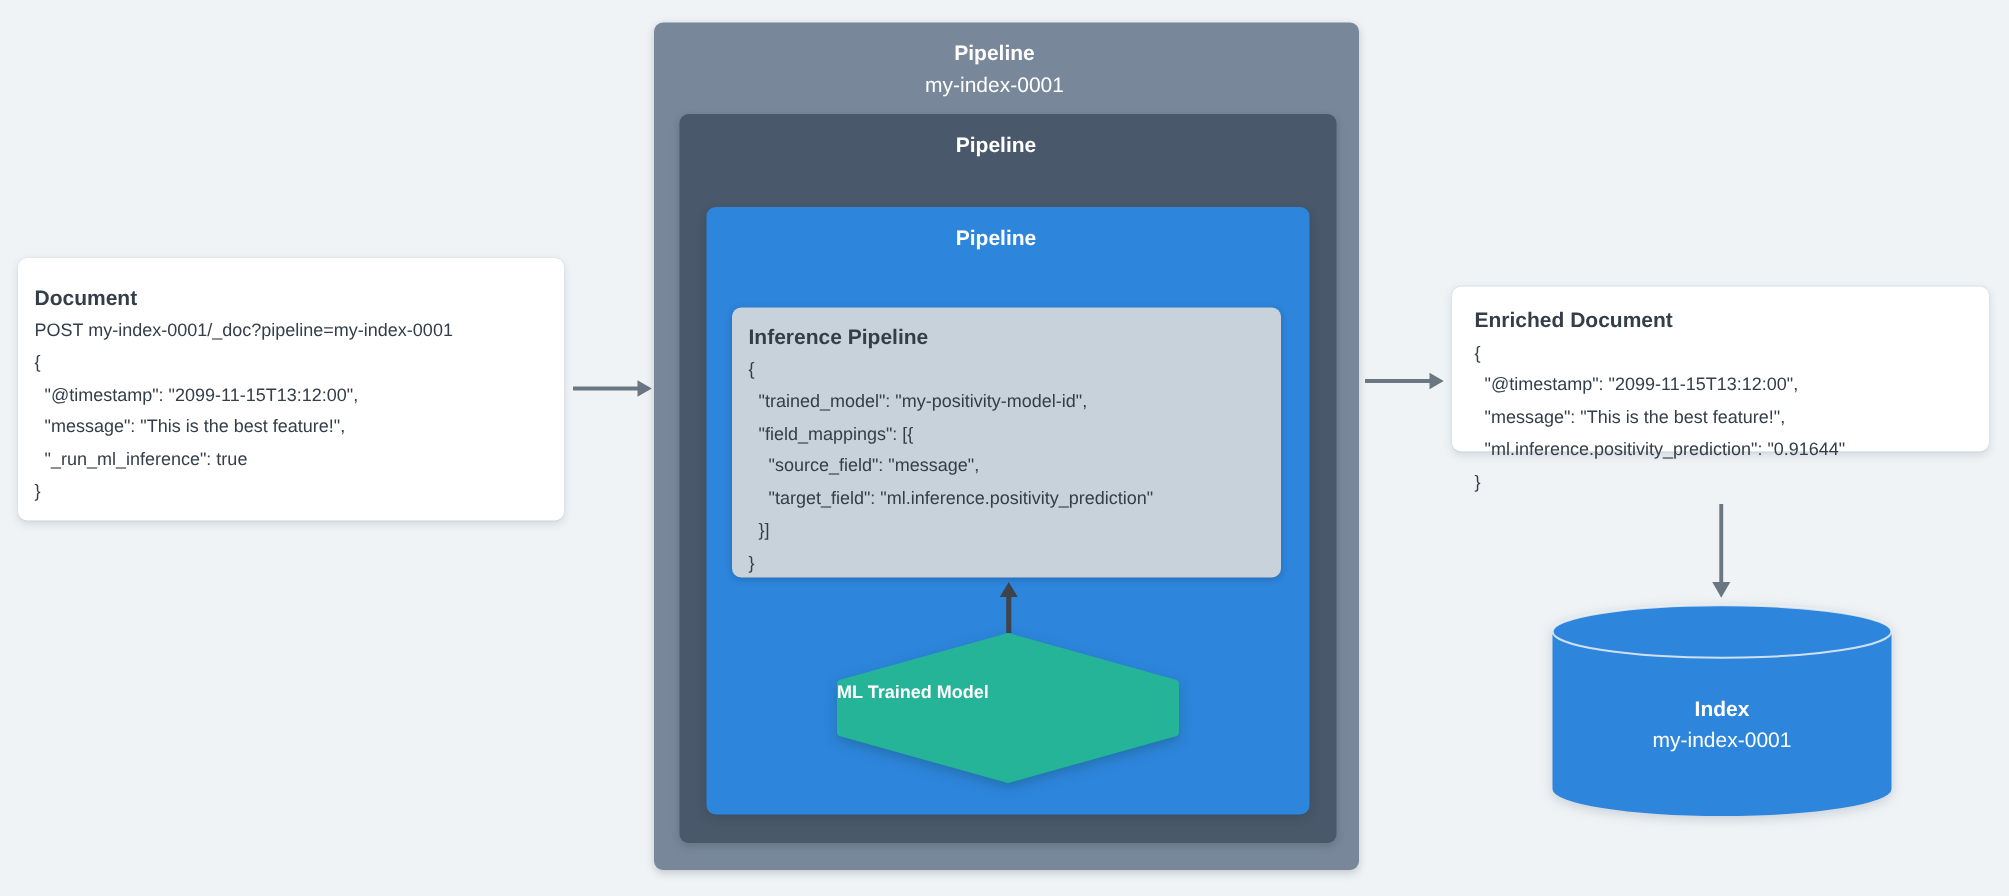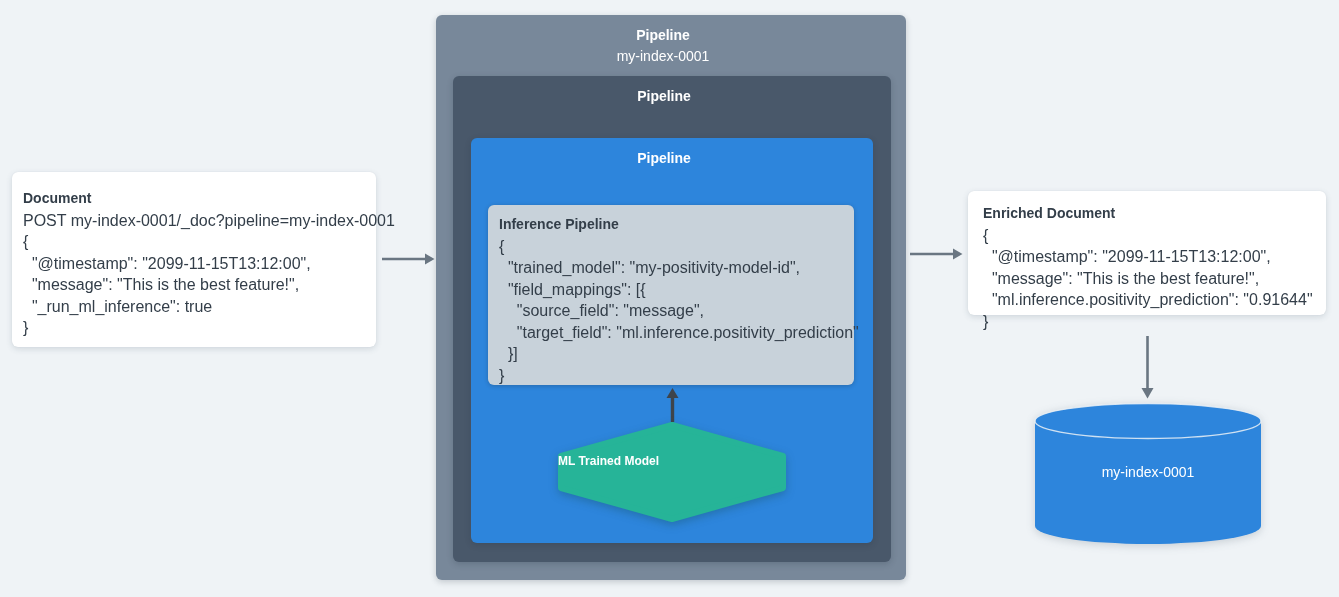--- a/index.html
+++ b/index.html
@@ -33,26 +33,26 @@
     border-radius:6px;
     box-shadow:0 2px 6px rgba(52,72,92,.16), 0 0 1px rgba(52,72,92,.12);
     box-sizing:border-box;
   }
   .card-title{
     font-weight:bold;
     font-size:14px;
     line-height:21.5px;
   }
   .code{
-    font-size:16px;
+    font-size:12px;
     line-height:21.5px;
     white-space:pre;
   }
   .doc-card{left:12px;top:172px;width:364px;height:175px;padding:16px 12px 0 11px;}
-  .enriched-card{left:968px;top:191px;width:358px;height:124px;padding:12px 12px 0 15px;}
+  .enriched-card{left:968px;top:191px;width:358px;height:110px;padding:12px 12px 0 15px;}
 
   .pipeline-box{
     position:absolute;
     border-radius:6px;
     box-sizing:border-box;
     box-shadow:0 2px 6px rgba(30,45,60,.22);
   }
   .pipeline-outer-box{left:436px;top:15px;width:470px;height:565px;background:var(--pipeline-outer);}
   .pipeline-inner-box{left:453px;top:76px;width:438px;height:486px;background:var(--pipeline-inner);}
   .pipeline-blue-box{left:471px;top:138px;width:402px;height:405px;background:var(--pipeline-blue);}
@@ -202,17 +202,18 @@
       <polygon class="fill-gray" points="1.5,52 13.5,52 7.5,62.5"></polygon>
     </svg>
   </div>
 
   <div class="cylinder">
     <svg width="230" height="143" viewBox="0 0 230 143">
       <path class="cyl-fill" d="M2,19 L2,124 A113,18 0 0 0 228,124 L228,19 Z"></path>
       <ellipse class="cyl-top" cx="115" cy="19" rx="113" ry="17.5"></ellipse>
     </svg>
     <div class="cylinder-text">
+      <div class="pl-title">Index</div>
       <div class="pl-name">my-index-0001</div>
     </div>
   </div>
 
 </div>
 
 </body></html>

